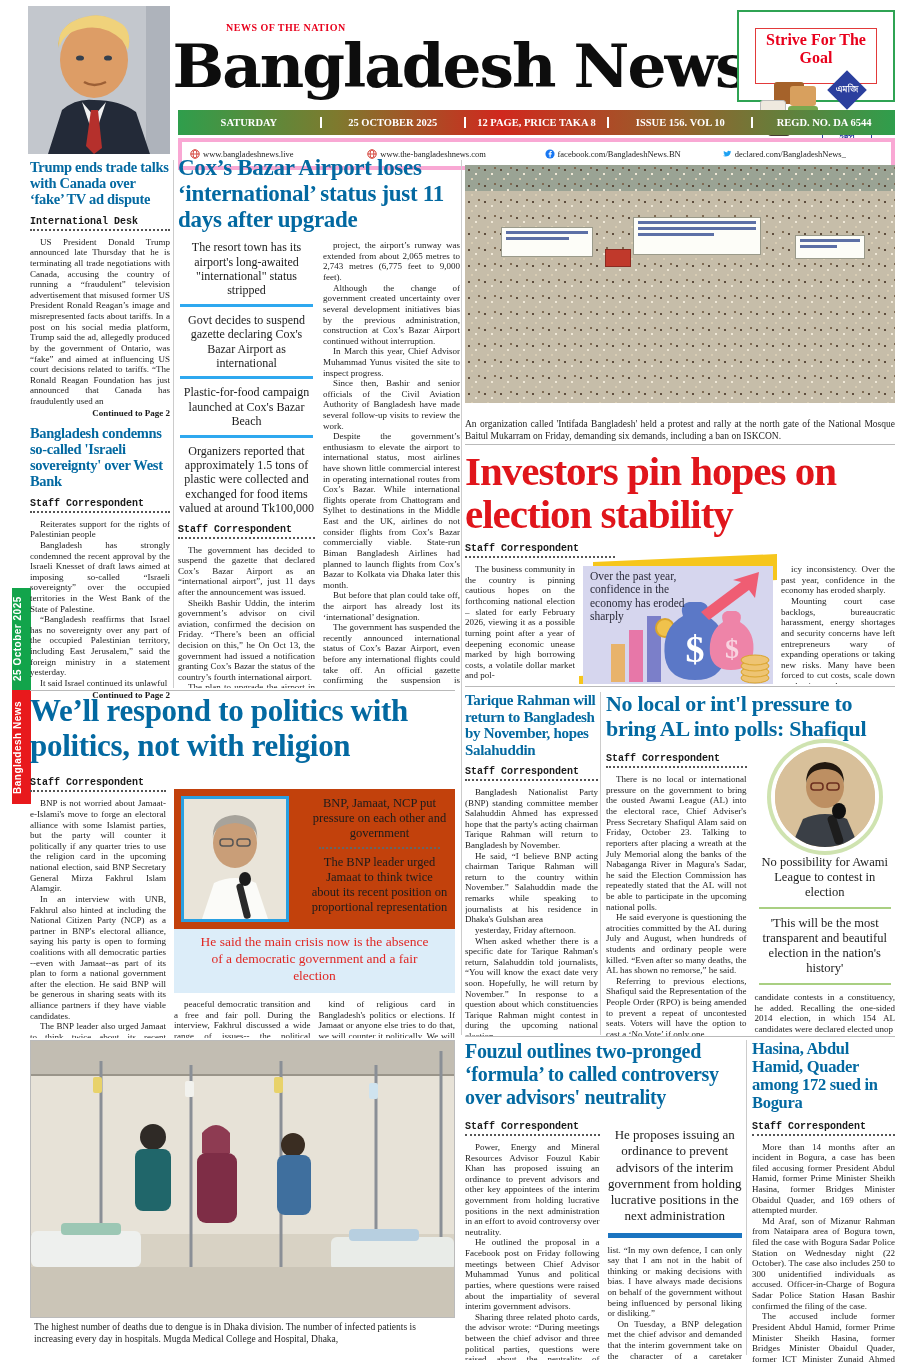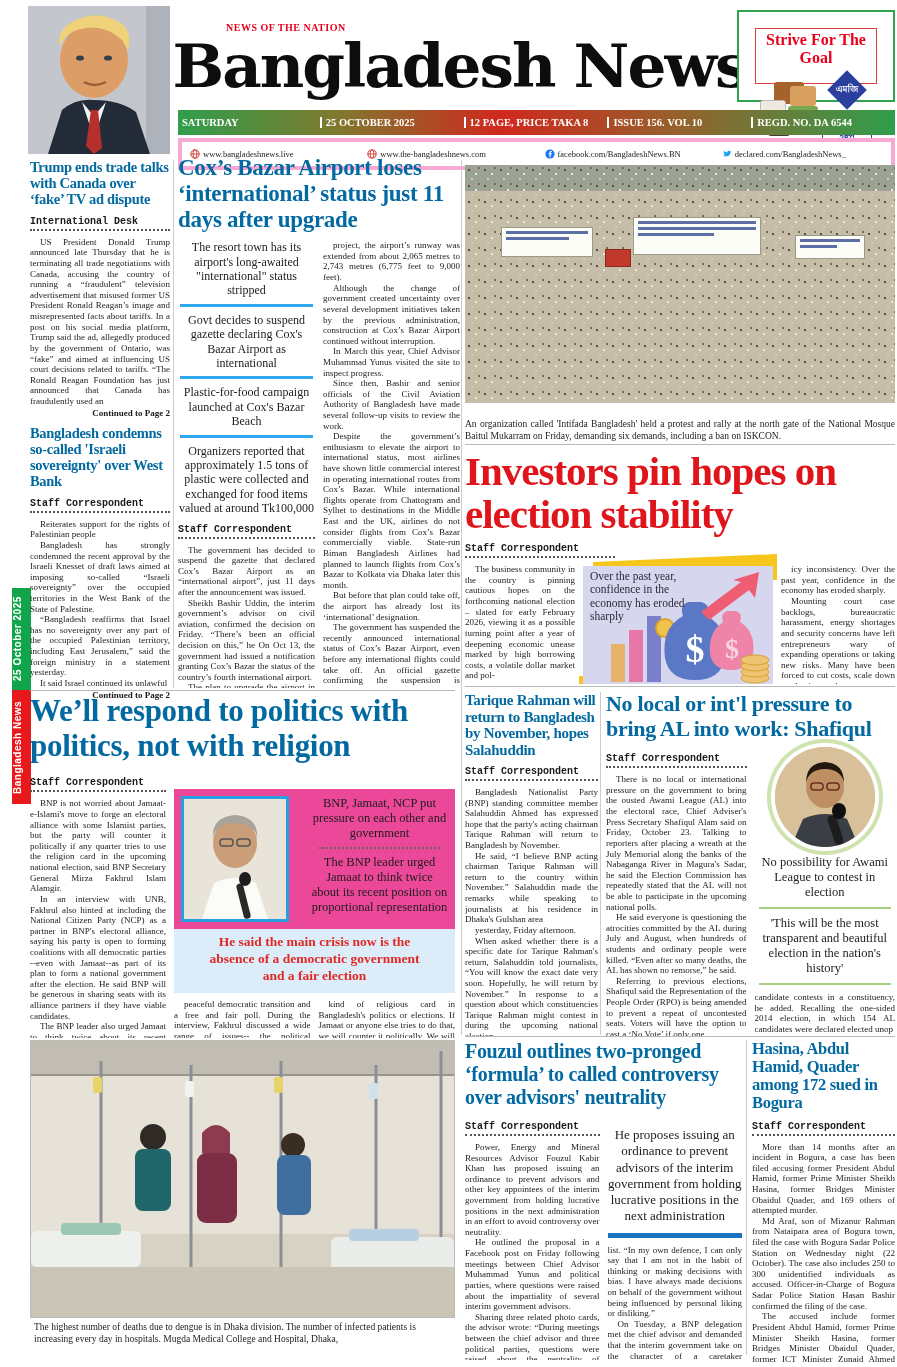--- a/index.html
+++ b/index.html
@@ -32,21 +32,21 @@
   .ad-diamond { width:40px; height:40px; margin:0 auto; position:relative; }
   .ad-diamond i { position:absolute; left:6px; top:6px; width:28px; height:28px; background:#2b3f9e; transform:rotate(45deg); }
   .ad-diamond b { position:absolute; left:0; right:0; top:12px; color:#fff; font-size:9px; font-style:normal; z-index:2; }
   .ad-group { display:inline-block; margin-top:1px; border:1px solid #2b3f9e; color:#2b3f9e; font-weight:bold; font-size:10px; padding:0 3px; }
 
   .info-bar {
     left:178px; top:110px; width:717px; height:25px; display:flex; align-items:center;
     background:linear-gradient(90deg,#2f9e4c 0%,#7e7a2e 22%,#d0281e 45%,#95622c 70%,#2f9e4c 100%);
     color:#fff; font-weight:bold; font-size:10.5px;
   }
-  .info-bar .seg { flex:1; white-space:nowrap; padding:0 4px; }
+  .info-bar .seg { flex:1; text-align:center; white-space:nowrap; padding:0 4px; }
   .info-bar .seg + .seg { border-left:2px solid #ffffff; }
   .links-bar {
     left:178px; top:138px; width:717px; height:32px; display:flex; align-items:center;
     border:4px solid #f9a8d4; background:#fff; font-size:8.5px; color:#222;
   }
   .links-bar .link { flex:1; display:flex; align-items:center; gap:3px; padding-left:8px; }
   .links-bar svg { width:10px; height:10px; flex:none; }
 
   
   .ribbon { width:19px; color:#fff; font-family:"Liberation Sans",sans-serif; font-weight:bold; font-size:10px;
@@ -70,25 +70,25 @@
   
   .inv-graphic { position:relative; width:190px; height:128px; flex:none; }
   .inv-graphic::before { content:""; position:absolute; left:10px; top:-6px; right:-4px; height:26px;
     background:#f6c61c; transform:skewY(-2.5deg); }
   .inv-graphic::after { content:""; position:absolute; left:-4px; bottom:-6px; right:10px; height:26px;
     background:#f6c61c; transform:skewY(-2.5deg); }
   .inv-inner { position:absolute; inset:2px 0; background:#d6d6ee; z-index:2; overflow:hidden; }
   .inv-text { position:absolute; left:7px; top:6px; width:95px; font-size:11.5px; line-height:1.15; color:#2c2c3a; z-index:3; }
 
   
-  .bnp-panel { background:#ec4899; padding:7px; display:flex; gap:22px; }
+  .bnp-panel { background:#c2410c; padding:7px; display:flex; gap:22px; }
   .bnp-photo { width:108px; height:126px; border:3px solid #2a9fe0; background:#e9e4d9; flex:none; overflow:hidden; }
   .bnp-quotes { flex:1; text-align:center; font-size:12.5px; line-height:1.2; color:#1c1c1c; }
   .bnp-quotes .dots { border-top:2px dotted #666; margin:6px 8px; }
-  .red-quote { background:#dcedf9; color:#e02824; font-weight:bold; font-size:13.5px; line-height:1.25;
+  .red-quote { background:#dcedf9; color:#e02824; font-weight:normal; font-size:13.5px; line-height:1.25;
     text-align:center; padding:5px 24px 8px; }
 
   
   .shaf-inset { text-align:center; }
   .shaf-circle { width:100px; height:100px; border-radius:50%; margin:2px auto 8px; overflow:hidden;
     box-shadow:0 0 0 4px #fff, 0 0 0 8px #cfe3b0; background:#d8c09a; }
   .shaf-quote { font-size:12.5px; line-height:1.2; color:#1c1c1c; }
   .shaf-rule { height:2px; background:#a9cf82; margin:7px 4px; }
 
   
@@ -246,21 +246,21 @@
         <div class="deck">Organizers reported that approximately 1.5 tons of plastic were collected and exchanged for food items valued at around Tk100,000</div>
         <div class="byline">Staff Correspondent</div>
         <div class="body">
           <p>The government has decided to suspend the gazette that declared Cox’s Bazar Airport as an “international airport”, just 11 days after the announcement was issued.</p>
           <p>Sheikh Bashir Uddin, the interim government’s advisor on civil aviation, confirmed the decision on Friday. “There’s been an official decision on this,” he On Oct 13, the government had issued a notification granting Cox’s Bazar the status of the country’s fourth international airport.</p>
           <p>The plan to upgrade the airport in the coastal resort town to international standards began in 2021 under the Awami League government, as part of a broader push to attract foreign tourists and develop Cox’s Bazar as a global destination. Under the</p>
         </div>
       </div>
       <div class="col body">
         <p>project, the airport’s runway was extended from about 2,065 metres to 2,743 metres (6,775 feet to 9,000 feet).</p>
-        <p>Although the change of government created uncertainty over several development initiatives taken by the previous administration, construction at Cox’s Bazar Airport continued without interruption.</p>
+        <p>Although the change of government created uncertainty over several development initiatives bias by the previous administration, construction at Cox’s Bazar Airport continued without interruption.</p>
         <p>In March this year, Chief Advisor Muhammad Yunus visited the site to inspect progress.</p>
         <p>Since then, Bashir and senior officials of the Civil Aviation Authority of Bangladesh have made several follow-up visits to review the work.</p>
         <p>Despite the government’s enthusiasm to elevate the airport to international status, most airlines have shown little commercial interest in operating international routes from Cox’s Bazar. While international flights operate from Chattogram and Sylhet to destinations in the Middle East and the UK, airlines do not consider flights from Cox’s Bazar commercially viable. State-run Biman Bangladesh Airlines had planned to launch flights from Cox’s Bazar to Kolkata via Dhaka later this month.</p>
         <p>But before that plan could take off, the airport has already lost its ‘international’ designation.</p>
         <p>The government has suspended the recently announced international status of Cox’s Bazar Airport, even before any international flights could take off. An official gazette confirming the suspension is expected to be issued within the next couple of days.</p>
 
       </div>
     </div>
   </div>
 
@@ -372,21 +372,21 @@
     <div class="body">
       <p>Bangladesh Nationalist Party (BNP) standing committee member Salahuddin Ahmed has expressed hope that the party's acting chairman Tarique Rahman will return to Bangladesh by November.</p>
       <p>He said, “I believe BNP acting chairman Tarique Rahman will return to the country within November.” Salahuddin made the remarks while speaking to journalists at his residence in Dhaka's Gulshan area</p>
       <p>yesterday, Friday afternoon.</p>
       <p>When asked whether there is a specific date for Tarique Rahman's return, Salahuddin told journalists, “You will know the exact date very soon. Hopefully, he will return by November.” In response to a question about which constituencies Tarique Rahman might contest in during the upcoming national election,</p>
     </div>
 
   </div>
 
   <div class="abs" style="left:606px; top:692px; width:289px; height:344px; overflow:hidden;">
-    <div class="headline" style="font-size:22px; line-height:1.12;">No local or int'l pressure to bring AL into work: Shafiqul</div>
+    <div class="headline" style="font-size:22px; line-height:1.12;">No local or int'l pressure to bring AL into polls: Shafiqul</div>
     <div class="cols" style="margin-top:4px;">
       <div class="col">
         <div class="byline">Staff Correspondent</div>
         <div class="body">
           <p>There is no local or international pressure on the government to bring the ousted Awami League (AL) into the electoral race, Chief Adviser's Press Secretary Shafiqul Alam said on Friday, October 23. Talking to reporters after placing a wreath at the July Memorial along the banks of the Nabaganga River in Magura's Sadar, he said the Election Commission has repeatedly stated that the AL will not be able to participate in the upcoming national polls.</p>
           <p>He said everyone is questioning the atrocities committed by the AL during July and August, when hundreds of students and ordinary people were killed. “Even after so many deaths, the AL has shown no remorse,” he said.</p>
           <p>Referring to previous elections, Shafiqul said the Representation of the People Order (RPO) is being amended to prevent a repeat of uncontested seats. Voters will have the option to cast a ‘No Vote’ if only one</p>
         </div>
       </div>
       <div class="col shaf-inset">

